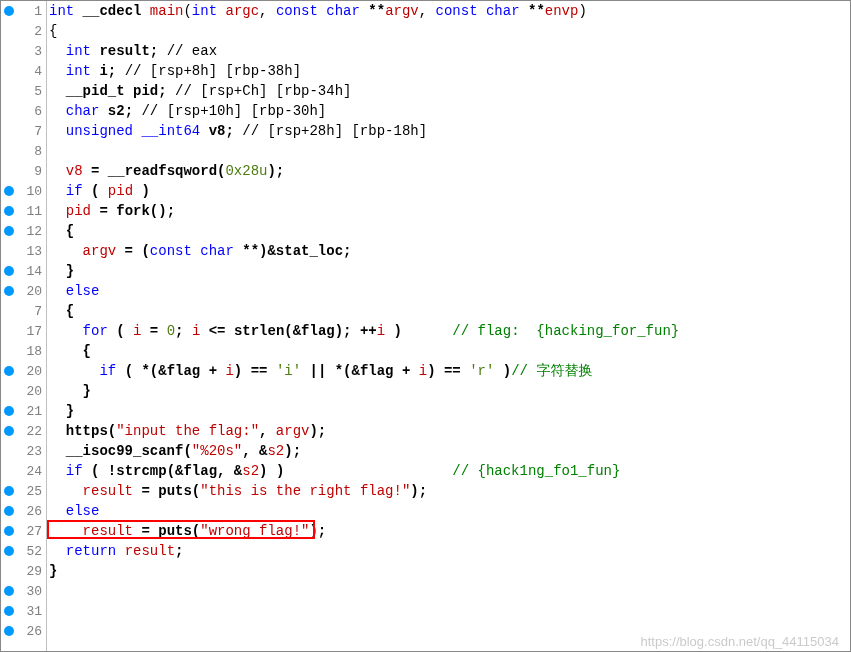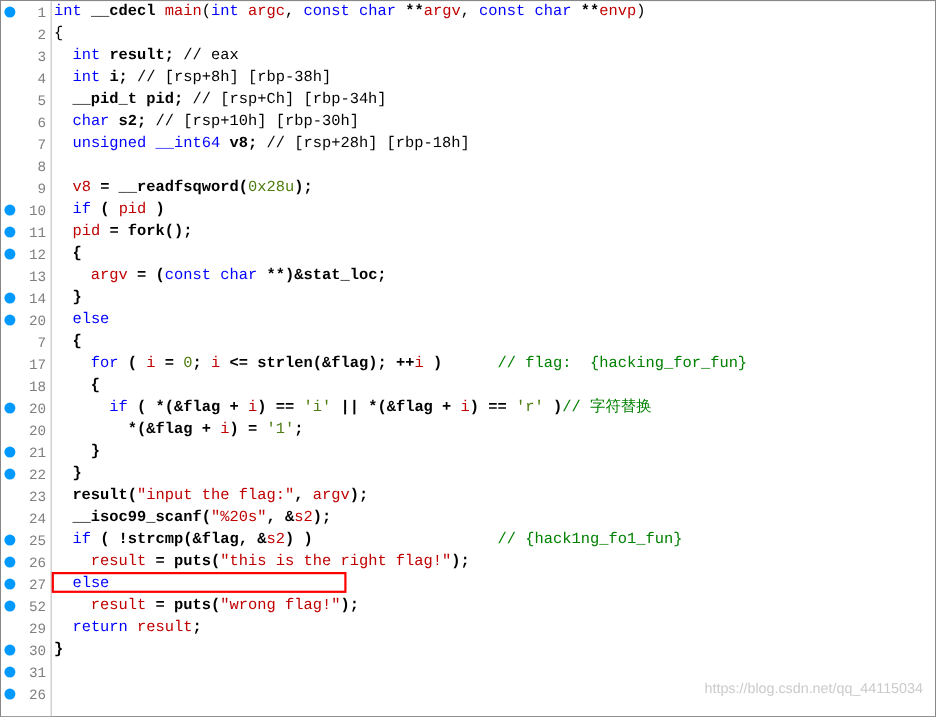--- a/index.html
+++ b/index.html
@@ -65,21 +65,21 @@
     .text { color: #000000; font-weight: bold; }
     .paren { color: #000000; }
     .highlight-box {
       position: absolute;
       border: 2px solid #ff0000;
       pointer-events: none;
     }
     .watermark {
       position: absolute;
       right: 12px;
-      bottom: 19px;
+      bottom: 3px;
       color: rgba(150,150,150,0.5);
       font-size: 13px;
       font-family: Arial, sans-serif;
     }
   </style>
 </head>
 <body>
 
 <div class="editor">
   <div class="gutter" id="gutter">
@@ -209,24 +209,23 @@
       <div class="code-line"><span class="text">  </span><span class="kw">if</span><span class="text"> ( </span><span class="ident-red">pid</span><span class="text"> )</span></div>
       <div class="code-line"><span class="text">  </span><span class="ident-red">pid</span><span class="text"> = fork();</span></div>
       <div class="code-line"><span class="text">  {</span></div>
       <div class="code-line"><span class="text">    </span><span class="ident-red">argv</span><span class="text"> = (</span><span class="kw">const char</span><span class="text"> **)&amp;stat_loc;</span></div>
       <div class="code-line"><span class="text">  }</span></div>
       <div class="code-line"><span class="text">  </span><span class="kw">else</span></div>
       <div class="code-line"><span class="text">  {</span></div>
       <div class="code-line"><span class="text">    </span><span class="kw">for</span><span class="text"> ( </span><span class="ident-red">i</span><span class="text"> = </span><span class="num">0</span><span class="text">; </span><span class="ident-red">i</span><span class="text"> &lt;= strlen(&amp;flag); ++</span><span class="ident-red">i</span><span class="text"> )      </span><span class="comment-green">// flag:  {hacking_for_fun}</span></div>
       <div class="code-line"><span class="text">    {</span></div>
       <div class="code-line"><span class="text">      </span><span class="kw">if</span><span class="text"> ( *(&amp;flag + </span><span class="ident-red">i</span><span class="text">) == </span><span class="num">'i'</span><span class="text"> || *(&amp;flag + </span><span class="ident-red">i</span><span class="text">) == </span><span class="num">'r'</span><span class="text"> )</span><span class="comment-green">// 字符替换</span></div>
-      <div class="code-line"><span class="text">        *(&amp;flag + </span><span class="ident-red">i</span><span class="text">) = </span><span class="num">'1'</span><span class="text">;</span></div>
       <div class="code-line"><span class="text">    }</span></div>
       <div class="code-line"><span class="text">  }</span></div>
-      <div class="code-line"><span class="text">  result(</span><span class="string">"input the flag:"</span><span class="text">, </span><span class="ident-red">argv</span><span class="text">);</span></div>
+      <div class="code-line"><span class="text">  https(</span><span class="string">"input the flag:"</span><span class="text">, </span><span class="ident-red">argv</span><span class="text">);</span></div>
       <div class="code-line"><span class="text">  __isoc99_scanf(</span><span class="string">"%20s"</span><span class="text">, &amp;</span><span class="ident-red">s2</span><span class="text">);</span></div>
       <div class="code-line"><span class="text">  </span><span class="kw">if</span><span class="text"> ( !strcmp(&amp;flag, &amp;</span><span class="ident-red">s2</span><span class="text">) )                    </span><span class="comment-green">// {hack1ng_fo1_fun}</span></div>
       <div class="code-line"><span class="text">    </span><span class="ident-red">result</span><span class="text"> = puts(</span><span class="string">"this is the right flag!"</span><span class="text">);</span></div>
       <div class="code-line"><span class="text">  </span><span class="kw">else</span></div>
       <div class="code-line"><span class="text">    </span><span class="ident-red">result</span><span class="text"> = puts(</span><span class="string">"wrong flag!"</span><span class="text">);</span></div>
       <div class="code-line"><span class="text">  </span><span class="kw">return</span><span class="text"> </span><span class="ident-red">result</span><span class="text">;</span></div>
       <div class="code-line"><span class="text">}</span></div>
       <div class="highlight-box" style="left: 0px; top: 519px; width: 268px; height: 19px;"></div>
     </div>
 </div>

